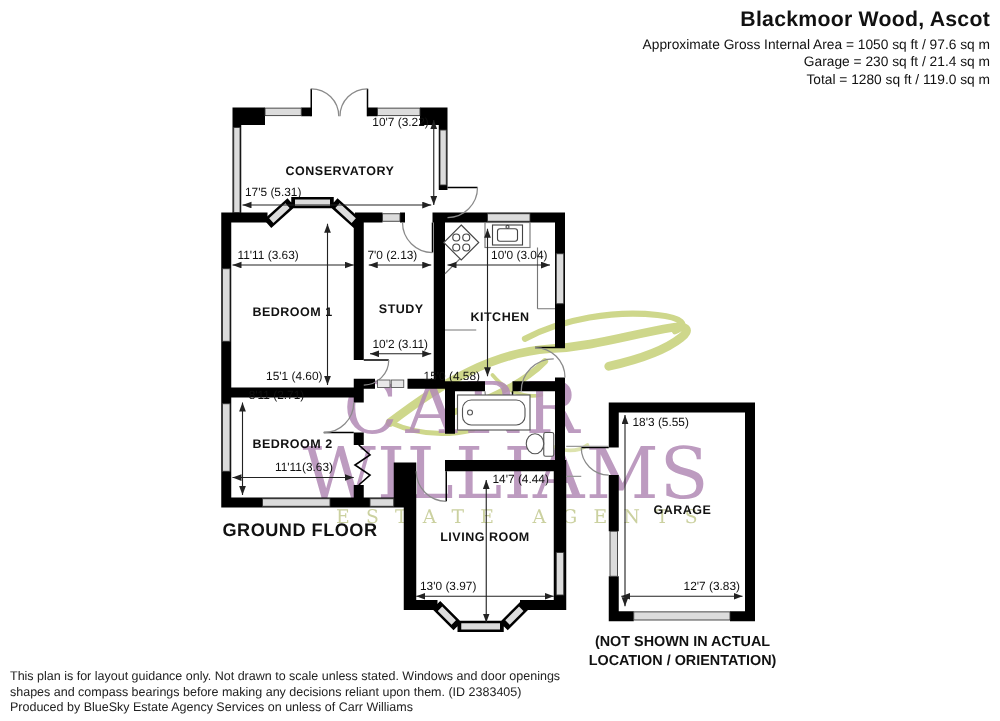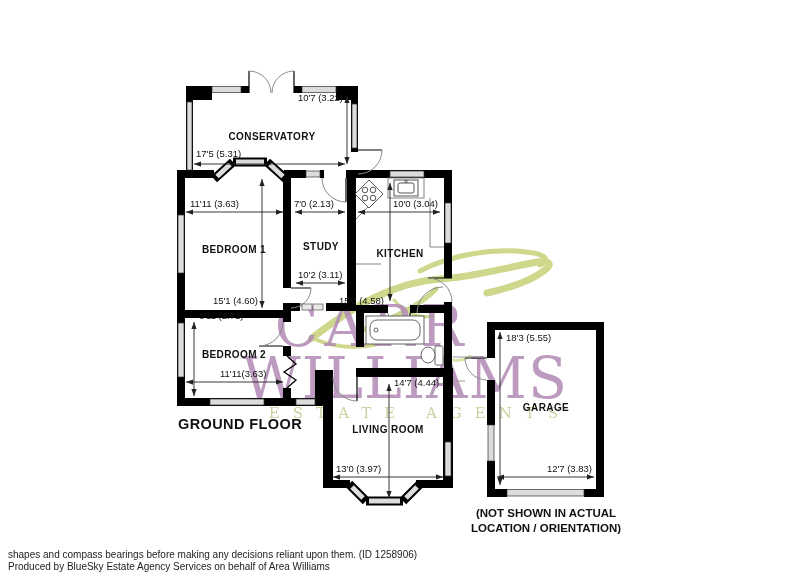--- a/index.html
+++ b/index.html
@@ -15,20 +15,26 @@
   .big-label{font-family:"Liberation Sans",sans-serif;font-size:14.5px;font-weight:bold;letter-spacing:.4px;fill:#111;}
   .note-label{font-family:"Liberation Sans",sans-serif;font-size:11.5px;font-weight:bold;fill:#111;}
   .wm-serif{font-family:"DejaVu Serif","Liberation Serif",serif;}
   .wm{mix-blend-mode:multiply;}
 </style>
 </head>
 <body>
 
 <div class="page">
 
+  <div class="header">
+    <div class="title">Blackmoor Wood, Ascot</div>
+    <div class="area-line">Approximate Gross Internal Area = 1050 sq ft / 97.6 sq m</div>
+    <div class="area-line">Garage = 230 sq ft / 21.4 sq m</div>
+    <div class="area-line">Total = 1280 sq ft / 119.0 sq m</div>
+  </div>
 
   <svg class="plan" width="800" height="577" viewBox="0 0 800 577">
     <defs>
       <marker id="arr" markerWidth="9" markerHeight="7" refX="8" refY="3" orient="auto-start-reverse">
         <path d="M0,0 L8,3 L0,6 Z" fill="#222"></path>
       </marker>
     </defs>
 
     <g class="wm">
       <g stroke="#c9d37f" fill="none" stroke-linecap="round" opacity="0.9">
@@ -194,17 +200,18 @@
       <text class="room-label" x="388" y="433">LIVING ROOM</text>
       <text class="room-label" x="546" y="411">GARAGE</text>
     </g>
 
     <text class="big-label" x="178" y="429">GROUND FLOOR</text>
     <text class="note-label" x="546" y="517" text-anchor="middle">(NOT SHOWN IN ACTUAL</text>
     <text class="note-label" x="546" y="532" text-anchor="middle">LOCATION / ORIENTATION)</text>
   </svg>
 
   <div class="footer">
-    <div>shapes and compass bearings before making any decisions reliant upon them. (ID 1258906)</div>
-    <div>Produced by BlueSky Estate Agency Services on behalf of Area Williams</div>
+    <div>This plan is for layout guidance only. Not drawn to scale unless stated. Windows and door openings</div>
+    <div>shapes and compass bearings before making any decisions reliant upon them. (ID 2383405)</div>
+    <div>Produced by BlueSky Estate Agency Services on unless of Carr Williams</div>
   </div>
 
 </div>
 
 </body></html>

